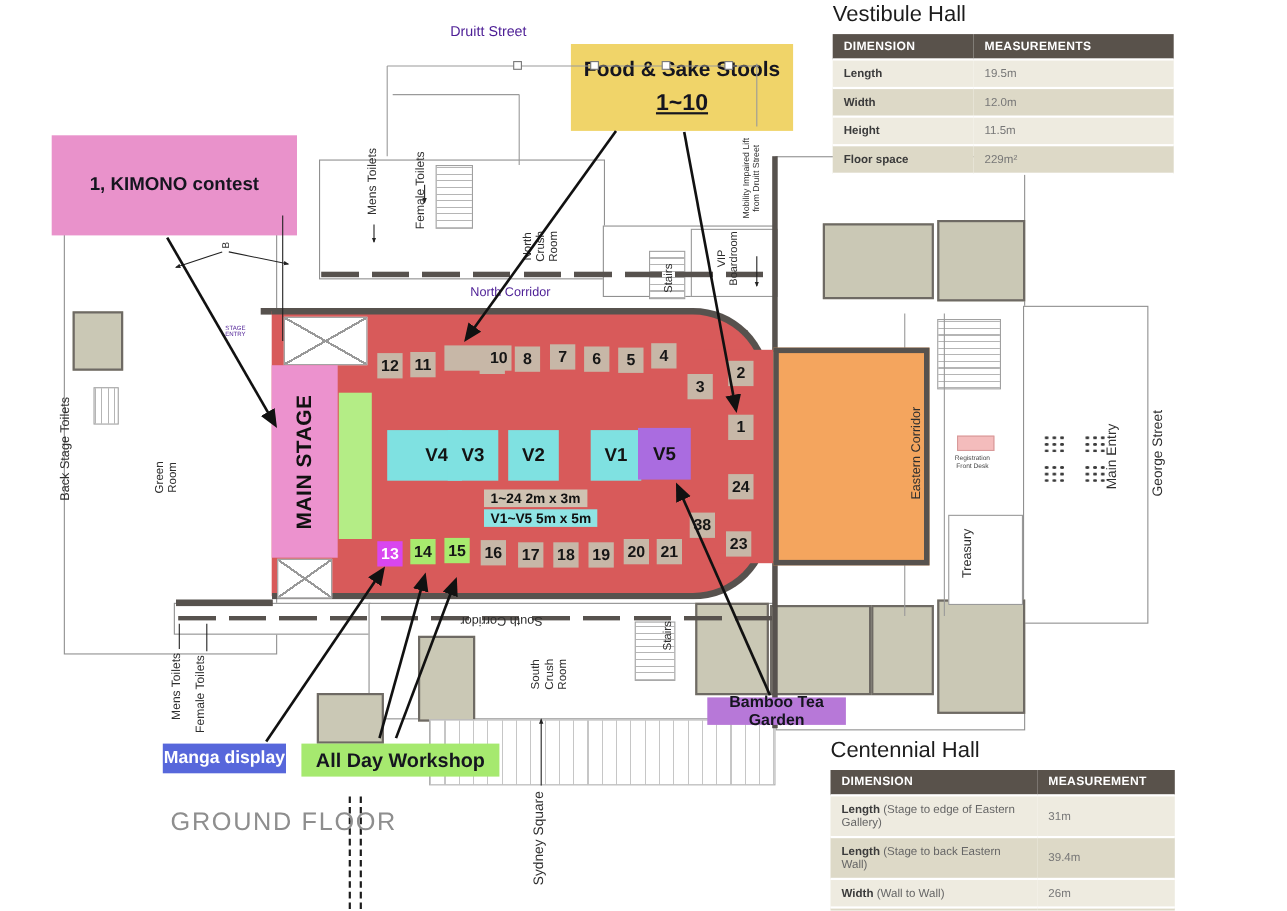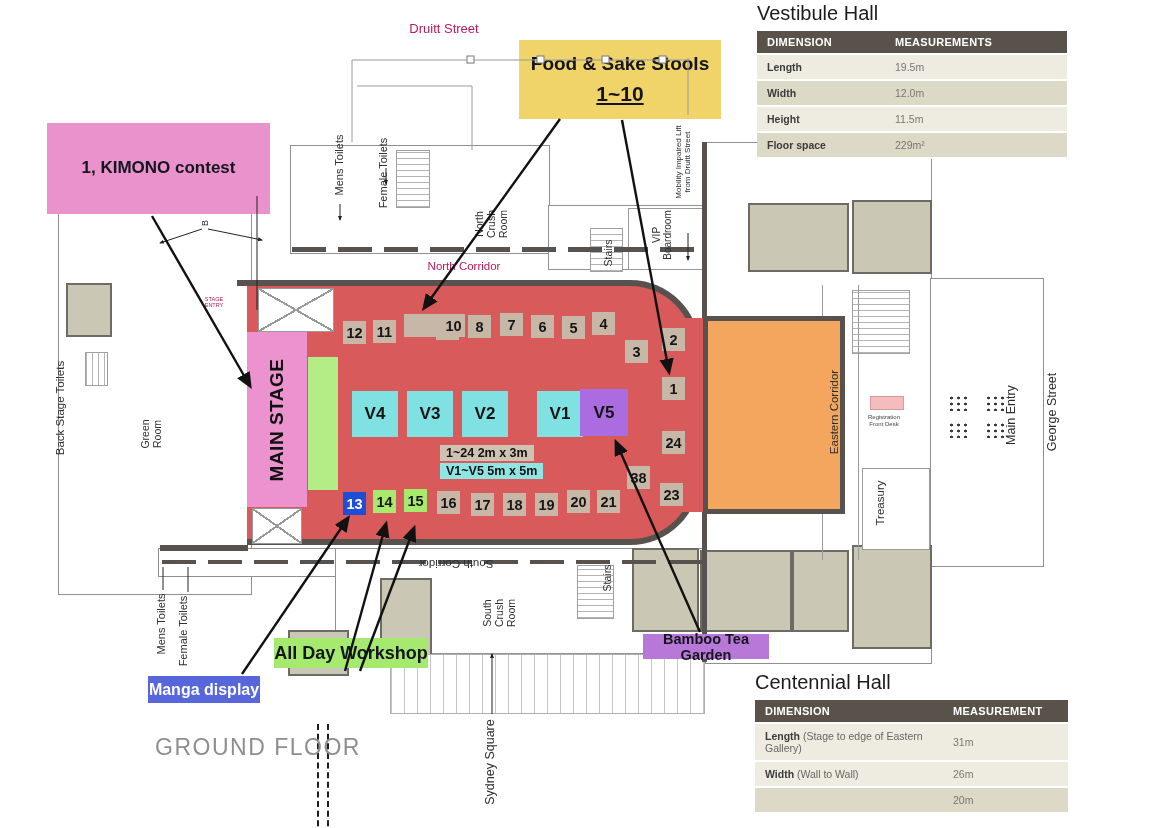--- a/index.html
+++ b/index.html
@@ -22,30 +22,30 @@
   .hall-red{position:absolute;left:247px;top:280px;width:453px;height:265px;background:#d85a5a;
     border:6px solid #57524e;border-left:none;border-radius:0 70px 70px 0;box-sizing:border-box;}
   .hall-neck{position:absolute;left:640px;top:318px;width:63px;height:194px;background:#d85a5a;}
   .vestibule-orange{position:absolute;left:703px;top:316px;width:142px;height:198px;background:#f4a55e;
     border:5px solid #57524e;box-sizing:border-box;}
   .stage-pink{position:absolute;left:247px;top:332px;width:60px;height:175px;background:#ec92ce;}
   .ws-green{position:absolute;left:308px;top:357px;width:30px;height:133px;background:#b4ed86;}
   .dash{position:absolute;border-left:2px dashed #1c1c1c;width:0;height:112px;top:367px;}
   .stool{position:absolute;width:23px;height:23px;background:#c7b7a7;color:#161616;font-weight:bold;
     font-size:14.5px;display:flex;align-items:center;justify-content:center;z-index:12;}
-  .stool.blue{background:#1d4ed8;color:#fff;}
+  .stool.blue{background:#d946ef;color:#fff;}
   .stool.green{background:#a8ea6e;}
   .booth{position:absolute;width:46px;height:46px;background:#7fe1e1;color:#131313;font-weight:bold;
     font-size:17px;display:flex;align-items:center;justify-content:center;z-index:12;}
   .booth.purple{background:#aa6ce0;}
   .badge{position:absolute;font-weight:bold;font-size:12.5px;color:#111;padding:1px 6px;white-space:nowrap;z-index:12;}
   .vlab{position:absolute;width:max-content;white-space:pre-line;transform:translate(-50%,-50%) rotate(-90deg);
     font-size:11px;color:#2e2e2e;text-align:center;line-height:1.12;z-index:20;}
   .hlab{position:absolute;width:max-content;white-space:pre-line;transform:translate(-50%,-50%);
-    font-size:11px;color:#be185d;text-align:center;line-height:1.15;z-index:20;}
+    font-size:11px;color:#4c1d95;text-align:center;line-height:1.15;z-index:20;}
   .lab180{position:absolute;width:max-content;white-space:nowrap;transform:translate(-50%,-50%) rotate(180deg);
     font-size:11.5px;color:#2e2e2e;z-index:20;}
   .callout{position:absolute;display:flex;flex-direction:column;align-items:center;justify-content:center;
     font-weight:bold;color:#15151f;text-align:center;z-index:30;}
   .arrows{position:absolute;left:0;top:0;z-index:40;pointer-events:none;}
   .tbl{position:absolute;z-index:25;}
   .tbl .ttl{font-size:20px;color:#1c1c1c;margin-bottom:6px;}
   .tbl table{border-collapse:collapse;}
   .tbl th{background:#59524b;color:#fff;font-size:11px;text-align:left;padding:5px 10px;font-weight:bold;letter-spacing:.3px;border-bottom:2px solid #fff;}
   .tbl td{font-size:10.5px;padding:6px 10px;border-bottom:2px solid #fff;}
@@ -135,21 +135,21 @@
   <div class="stool" style="left:437px;top:491px;">16</div>
   <div class="stool" style="left:471px;top:493px;">17</div>
   <div class="stool" style="left:503px;top:493px;">18</div>
   <div class="stool" style="left:535px;top:493px;">19</div>
   <div class="stool" style="left:567px;top:490px;">20</div>
   <div class="stool" style="left:597px;top:490px;">21</div>
   <div class="stool" style="left:627px;top:466px;">38</div>
   <div class="stool" style="left:660px;top:483px;">23</div>
   <div class="stool" style="left:662px;top:431px;">24</div>
 
-  <div class="booth" style="left:352px;top:391px;">V4</div>
+  <div class="booth" style="left:352px;top:391px;padding-left:22px;">V4</div>
   <div class="booth" style="left:407px;top:391px;">V3</div>
   <div class="booth" style="left:462px;top:391px;">V2</div>
   <div class="booth" style="left:517px;top:391px;margin-left:20px;">V1</div>
   <div class="booth purple" style="left:580px;top:389px;width:48px;height:47px;">V5</div>
 
   <div class="badge" style="left:440px;top:445px;background:#cfc2b2;">1~24  2m x 3m</div>
   <div class="badge" style="left:440px;top:463px;background:#8fe4e4;">V1~V5 5m x 5m</div>
 
   <div class="hlab" style="left:444px;top:29px;font-size:13px;">Druitt Street</div>
   <div class="vlab" style="left:339px;top:165px;">Mens Toilets</div>
@@ -191,21 +191,21 @@
   <div class="callout" style="left:519px;top:40px;width:202px;height:79px;background:#f0d469;font-size:19px;line-height:1.5;">
     <span>Food &amp; Sake Stools</span>
     <span style="font-size:21px;text-decoration:underline;">1~10</span>
   </div>
   <div class="callout" style="left:643px;top:634px;width:126px;height:25px;background:#b778d8;font-size:14.5px;">
     <span>Bamboo Tea Garden</span>
   </div>
   <div class="callout" style="left:148px;top:676px;width:112px;height:27px;background:#5767db;color:#fff;font-size:16px;">
     <span>Manga display</span>
   </div>
-  <div class="callout" style="left:274px;top:638px;width:154px;height:30px;background:#a6e96f;font-size:18px;">
+  <div class="callout" style="left:274px;top:676px;width:180px;height:30px;background:#a6e96f;font-size:18px;">
     <span>All Day Workshop</span>
   </div>
 
   <div class="tbl" style="left:757px;top:2px;">
     <div class="ttl">Vestibule Hall</div>
     <table>
       <tbody>
           <tr>
         <th style="width:108px;">DIMENSION</th>
         <th style="width:162px;">MEASUREMENTS</th>
@@ -234,20 +234,24 @@
     <div class="ttl">Centennial Hall</div>
     <table>
       <tbody>
           <tr>
         <th style="width:168px;">DIMENSION</th>
         <th style="width:105px;">MEASUREMENT</th>
       </tr>
       <tr class="lt">
         <td class="nm"><span>Length</span> <span class="dt">(Stage to edge of Eastern Gallery)</span></td>
         <td class="vl">31m</td>
+      </tr>
+      <tr class="dk">
+        <td class="nm"><span>Length</span> <span class="dt">(Stage to back Eastern Wall)</span></td>
+        <td class="vl">39.4m</td>
       </tr>
       <tr class="lt">
         <td class="nm"><span>Width</span> <span class="dt">(Wall to Wall)</span></td>
         <td class="vl">26m</td>
       </tr>
       <tr class="dk">
         <td class="nm"> </td>
         <td class="vl">20m</td>
       </tr>
     </tbody>

